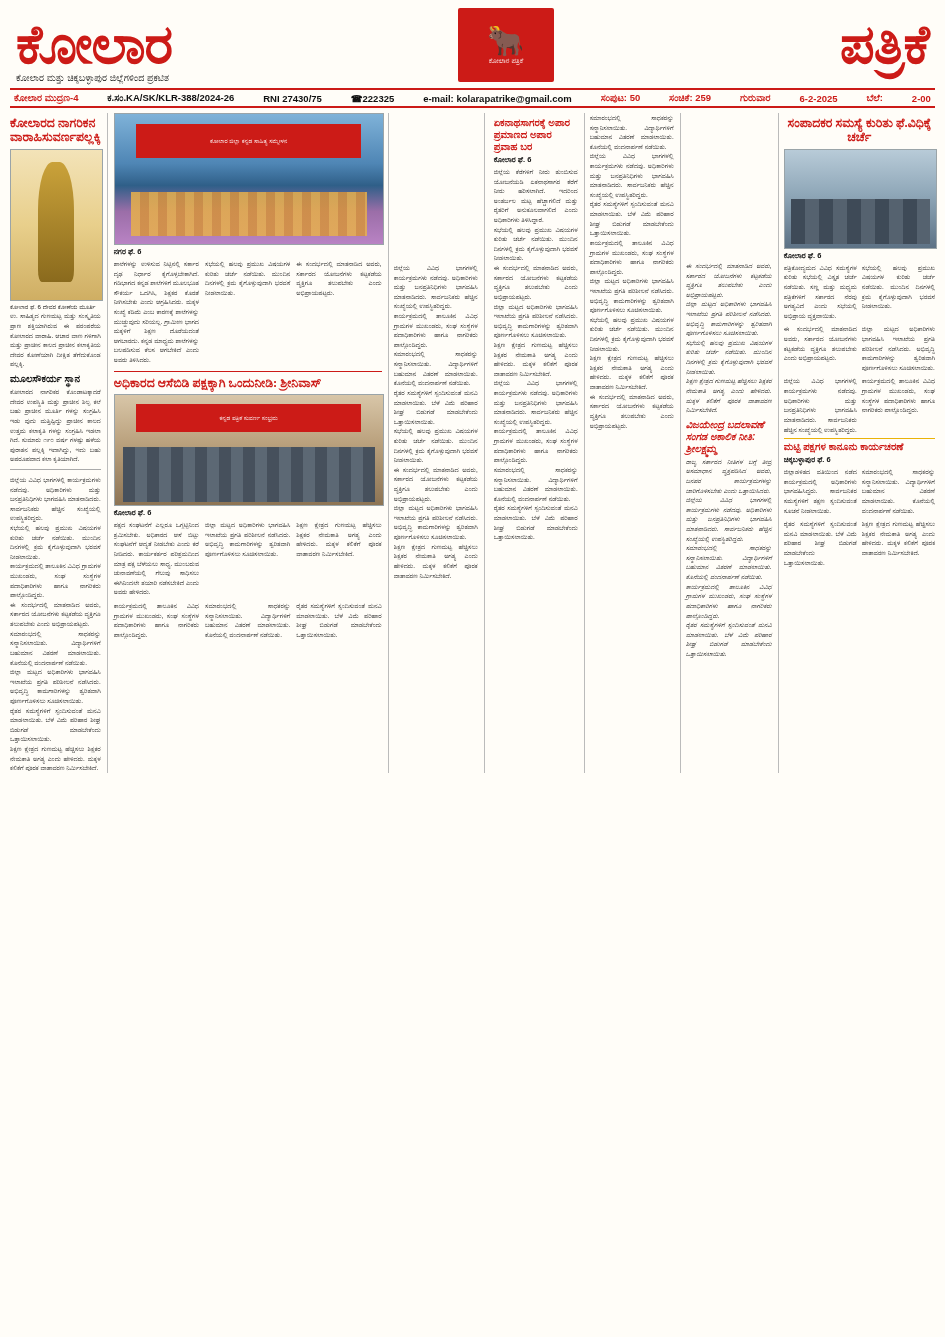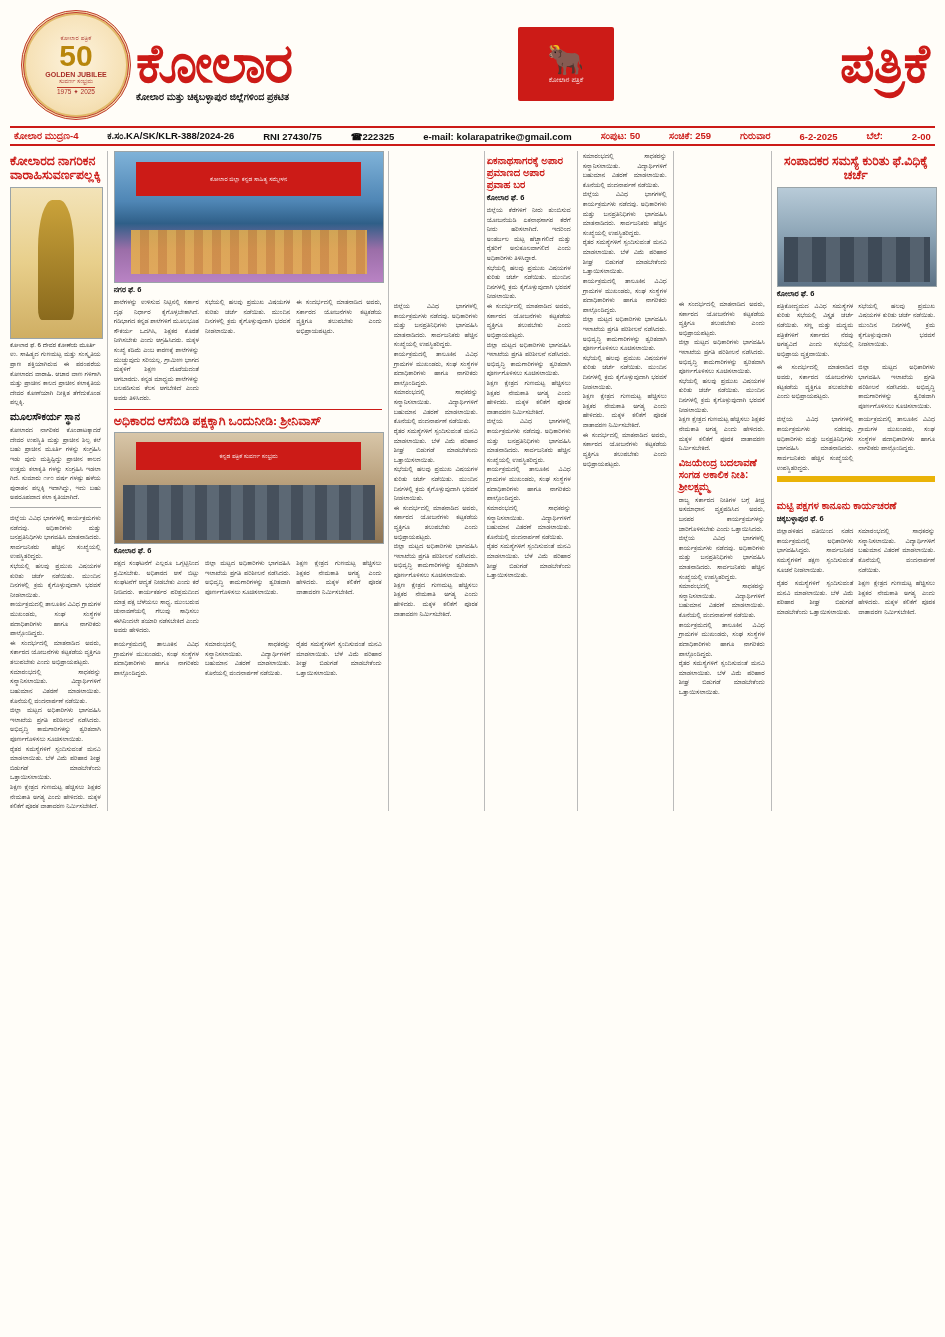--- a/index.html
+++ b/index.html
@@ -63,21 +63,21 @@
     display:flex;flex-direction:column;align-items:center;justify-content:center;
     border-radius:2px;font-size:8px;text-align:center;padding:2px;
     box-sizing:border-box;
   }
   .emblem .bull{font-size:30px;line-height:1;}
   .emblem .etxt{font-size:7px;line-height:1.1;margin-top:1px;}
   .editor-line{
     font-size:12.5px;font-weight:bold;margin-top:3px;
   }
   .left-tagline{
-    position:absolute;left:0;bottom:-2px;font-size:9.5px;font-weight:bold;
+    position:absolute;left:0;bottom:-2px;font-size:9.5px;font-weight:normal;
   }
   .logo-right{
     width:112px;flex:0 0 112px;text-align:center;
   }
   .portrait{
     width:74px;height:74px;margin:0 auto;border-radius:4px;
     background:linear-gradient(160deg,#f2c67d 0%,#d98b3f 40%,#8c4a1e 100%);
     position:relative;overflow:hidden;border:1px solid #b07a3c;
   }
   .portrait:after{
@@ -105,21 +105,21 @@
     display:flex;gap:6px;margin-top:5px;
   }
   .col{
     position:relative;
   }
   .c1{flex:0 0 86px;}
   .c2{flex:0 0 268px;}
   .c3{flex:0 0 84px;}
   .c4{flex:0 0 84px;}
   .c5{flex:0 0 84px;}
-  .c6{flex:0 0 86px;}
+  .c6{flex:0 0 86px;font-style:italic;}
   .c7{flex:1 1 auto;}
 
   .vrule{
     border-left:1px solid #bbb;
   }
 
   h2.hl{
     font-family:"Liberation Serif", serif;
     color:#cc1b17;font-size:15px;line-height:1.15;margin:3px 0 4px 0;font-weight:bold;
   }
@@ -180,29 +180,20 @@
   .cap{font-size:6.2px;line-height:1.4;margin-top:2px;text-align:justify;}
   .hr{border:0;border-top:1px solid #aaa;margin:5px 0;}
 </style>
 </head>
 <body>
 
 <div class="page">
 
   <div class="masthead">
 
-    <div class="logo-left">
-      <div class="seal">
-        <div class="seal-top">ಕೋಲಾರ ಪತ್ರಿಕೆ</div>
-        <div class="seal-num">50</div>
-        <div class="seal-mid">GOLDEN JUBILEE</div>
-        <div class="seal-sub">ಸುವರ್ಣ ಸಂಭ್ರಮ</div>
-        <div class="seal-bot">1975  ✦  2025</div>
-      </div>
-    </div>
 
     <div class="title-block">
       <div class="maintitle">
         <span class="word">ಕೋಲಾರ</span>
         <span class="emblem">
           <span class="bull">🐂</span>
           <span class="etxt">ಕೋಲಾರ ಪತ್ರಿಕೆ</span>
         </span>
         <span class="word">ಪತ್ರಿಕೆ</span>
       </div>
@@ -279,21 +270,21 @@
       <div class="kn" style="margin-top:150px">ಜಿಲ್ಲೆಯ ವಿವಿಧ ಭಾಗಗಳಲ್ಲಿ ಕಾರ್ಯಕ್ರಮಗಳು ನಡೆದವು. ಅಧಿಕಾರಿಗಳು ಮತ್ತು ಜನಪ್ರತಿನಿಧಿಗಳು ಭಾಗವಹಿಸಿ ಮಾತನಾಡಿದರು. ಸಾರ್ವಜನಿಕರು ಹೆಚ್ಚಿನ ಸಂಖ್ಯೆಯಲ್ಲಿ ಉಪಸ್ಥಿತರಿದ್ದರು.</div>
       <div class="kn">ಕಾರ್ಯಕ್ರಮದಲ್ಲಿ ತಾಲೂಕಿನ ವಿವಿಧ ಗ್ರಾಮಗಳ ಮುಖಂಡರು, ಸಂಘ ಸಂಸ್ಥೆಗಳ ಪದಾಧಿಕಾರಿಗಳು ಹಾಗೂ ನಾಗರಿಕರು ಪಾಲ್ಗೊಂಡಿದ್ದರು.</div>
       <div class="kn">ಸಮಾರಂಭದಲ್ಲಿ ಸಾಧಕರನ್ನು ಸನ್ಮಾನಿಸಲಾಯಿತು. ವಿದ್ಯಾರ್ಥಿಗಳಿಗೆ ಬಹುಮಾನ ವಿತರಣೆ ಮಾಡಲಾಯಿತು. ಕೊನೆಯಲ್ಲಿ ವಂದನಾರ್ಪಣೆ ನಡೆಯಿತು.</div>
       <div class="kn">ರೈತರ ಸಮಸ್ಯೆಗಳಿಗೆ ಸ್ಪಂದಿಸುವಂತೆ ಮನವಿ ಮಾಡಲಾಯಿತು. ಬೆಳೆ ವಿಮೆ ಪರಿಹಾರ ಶೀಘ್ರ ಬಿಡುಗಡೆ ಮಾಡಬೇಕೆಂದು ಒತ್ತಾಯಿಸಲಾಯಿತು.</div>
       <div class="kn">ಸಭೆಯಲ್ಲಿ ಹಲವು ಪ್ರಮುಖ ವಿಷಯಗಳ ಕುರಿತು ಚರ್ಚೆ ನಡೆಯಿತು. ಮುಂದಿನ ದಿನಗಳಲ್ಲಿ ಕ್ರಮ ಕೈಗೊಳ್ಳುವುದಾಗಿ ಭರವಸೆ ನೀಡಲಾಯಿತು.</div>
       <div class="kn">ಈ ಸಂದರ್ಭದಲ್ಲಿ ಮಾತನಾಡಿದ ಅವರು, ಸರ್ಕಾರದ ಯೋಜನೆಗಳು ಕಟ್ಟಕಡೆಯ ವ್ಯಕ್ತಿಗೂ ತಲುಪಬೇಕು ಎಂದು ಅಭಿಪ್ರಾಯಪಟ್ಟರು.</div>
       <div class="kn">ಜಿಲ್ಲಾ ಮಟ್ಟದ ಅಧಿಕಾರಿಗಳು ಭಾಗವಹಿಸಿ ಇಲಾಖೆಯ ಪ್ರಗತಿ ಪರಿಶೀಲನೆ ನಡೆಸಿದರು. ಅಭಿವೃದ್ಧಿ ಕಾಮಗಾರಿಗಳನ್ನು ತ್ವರಿತವಾಗಿ ಪೂರ್ಣಗೊಳಿಸಲು ಸೂಚಿಸಲಾಯಿತು.</div>
       <div class="kn">ಶಿಕ್ಷಣ ಕ್ಷೇತ್ರದ ಗುಣಮಟ್ಟ ಹೆಚ್ಚಿಸಲು ಶಿಕ್ಷಕರ ನೇಮಕಾತಿ ಅಗತ್ಯ ಎಂದು ಹೇಳಿದರು. ಮಕ್ಕಳ ಕಲಿಕೆಗೆ ಪೂರಕ ವಾತಾವರಣ ನಿರ್ಮಿಸಬೇಕಿದೆ.</div>
     </div>
 
-    <div class="col c4 vrule" style="padding-left:2px">
+    <div class="col c4 vrule" style="padding-left:9px">
       <h3 class="sub" style="color:#cc1b17">ಏಕನಾಥಸಾಗರಕ್ಕೆ ಅಪಾರ ಪ್ರಮಾಣದ ಅಪಾರ ಪ್ರವಾಹ ಬರ</h3>
       <div class="byline">ಕೋಲಾರ ಫೆ. 6</div>
       <div class="kn">ಜಿಲ್ಲೆಯ ಕೆರೆಗಳಿಗೆ ನೀರು ತುಂಬಿಸುವ ಯೋಜನೆಯಡಿ ಏಕನಾಥಸಾಗರ ಕೆರೆಗೆ ನೀರು ಹರಿಸಲಾಗಿದೆ. ಇದರಿಂದ ಅಂತರ್ಜಲ ಮಟ್ಟ ಹೆಚ್ಚಾಗಲಿದೆ ಮತ್ತು ರೈತರಿಗೆ ಅನುಕೂಲವಾಗಲಿದೆ ಎಂದು ಅಧಿಕಾರಿಗಳು ತಿಳಿಸಿದ್ದಾರೆ.</div>
       <div class="kn">ಸಭೆಯಲ್ಲಿ ಹಲವು ಪ್ರಮುಖ ವಿಷಯಗಳ ಕುರಿತು ಚರ್ಚೆ ನಡೆಯಿತು. ಮುಂದಿನ ದಿನಗಳಲ್ಲಿ ಕ್ರಮ ಕೈಗೊಳ್ಳುವುದಾಗಿ ಭರವಸೆ ನೀಡಲಾಯಿತು.</div>
       <div class="kn">ಈ ಸಂದರ್ಭದಲ್ಲಿ ಮಾತನಾಡಿದ ಅವರು, ಸರ್ಕಾರದ ಯೋಜನೆಗಳು ಕಟ್ಟಕಡೆಯ ವ್ಯಕ್ತಿಗೂ ತಲುಪಬೇಕು ಎಂದು ಅಭಿಪ್ರಾಯಪಟ್ಟರು.</div>
       <div class="kn">ಜಿಲ್ಲಾ ಮಟ್ಟದ ಅಧಿಕಾರಿಗಳು ಭಾಗವಹಿಸಿ ಇಲಾಖೆಯ ಪ್ರಗತಿ ಪರಿಶೀಲನೆ ನಡೆಸಿದರು. ಅಭಿವೃದ್ಧಿ ಕಾಮಗಾರಿಗಳನ್ನು ತ್ವರಿತವಾಗಿ ಪೂರ್ಣಗೊಳಿಸಲು ಸೂಚಿಸಲಾಯಿತು.</div>
       <div class="kn">ಶಿಕ್ಷಣ ಕ್ಷೇತ್ರದ ಗುಣಮಟ್ಟ ಹೆಚ್ಚಿಸಲು ಶಿಕ್ಷಕರ ನೇಮಕಾತಿ ಅಗತ್ಯ ಎಂದು ಹೇಳಿದರು. ಮಕ್ಕಳ ಕಲಿಕೆಗೆ ಪೂರಕ ವಾತಾವರಣ ನಿರ್ಮಿಸಬೇಕಿದೆ.</div>
       <div class="kn">ಜಿಲ್ಲೆಯ ವಿವಿಧ ಭಾಗಗಳಲ್ಲಿ ಕಾರ್ಯಕ್ರಮಗಳು ನಡೆದವು. ಅಧಿಕಾರಿಗಳು ಮತ್ತು ಜನಪ್ರತಿನಿಧಿಗಳು ಭಾಗವಹಿಸಿ ಮಾತನಾಡಿದರು. ಸಾರ್ವಜನಿಕರು ಹೆಚ್ಚಿನ ಸಂಖ್ಯೆಯಲ್ಲಿ ಉಪಸ್ಥಿತರಿದ್ದರು.</div>
       <div class="kn">ಕಾರ್ಯಕ್ರಮದಲ್ಲಿ ತಾಲೂಕಿನ ವಿವಿಧ ಗ್ರಾಮಗಳ ಮುಖಂಡರು, ಸಂಘ ಸಂಸ್ಥೆಗಳ ಪದಾಧಿಕಾರಿಗಳು ಹಾಗೂ ನಾಗರಿಕರು ಪಾಲ್ಗೊಂಡಿದ್ದರು.</div>
       <div class="kn">ಸಮಾರಂಭದಲ್ಲಿ ಸಾಧಕರನ್ನು ಸನ್ಮಾನಿಸಲಾಯಿತು. ವಿದ್ಯಾರ್ಥಿಗಳಿಗೆ ಬಹುಮಾನ ವಿತರಣೆ ಮಾಡಲಾಯಿತು. ಕೊನೆಯಲ್ಲಿ ವಂದನಾರ್ಪಣೆ ನಡೆಯಿತು.</div>
@@ -333,21 +324,21 @@
         <div style="flex:1 1 0" class="kn">ಸಭೆಯಲ್ಲಿ ಹಲವು ಪ್ರಮುಖ ವಿಷಯಗಳ ಕುರಿತು ಚರ್ಚೆ ನಡೆಯಿತು. ಮುಂದಿನ ದಿನಗಳಲ್ಲಿ ಕ್ರಮ ಕೈಗೊಳ್ಳುವುದಾಗಿ ಭರವಸೆ ನೀಡಲಾಯಿತು.</div>
       </div>
       <div style="display:flex;gap:5px;margin-top:4px">
         <div style="flex:1 1 0" class="kn">ಈ ಸಂದರ್ಭದಲ್ಲಿ ಮಾತನಾಡಿದ ಅವರು, ಸರ್ಕಾರದ ಯೋಜನೆಗಳು ಕಟ್ಟಕಡೆಯ ವ್ಯಕ್ತಿಗೂ ತಲುಪಬೇಕು ಎಂದು ಅಭಿಪ್ರಾಯಪಟ್ಟರು.</div>
         <div style="flex:1 1 0" class="kn">ಜಿಲ್ಲಾ ಮಟ್ಟದ ಅಧಿಕಾರಿಗಳು ಭಾಗವಹಿಸಿ ಇಲಾಖೆಯ ಪ್ರಗತಿ ಪರಿಶೀಲನೆ ನಡೆಸಿದರು. ಅಭಿವೃದ್ಧಿ ಕಾಮಗಾರಿಗಳನ್ನು ತ್ವರಿತವಾಗಿ ಪೂರ್ಣಗೊಳಿಸಲು ಸೂಚಿಸಲಾಯಿತು.</div>
       </div>
       <div style="display:flex;gap:5px;margin-top:4px">
         <div style="flex:1 1 0" class="kn">ಜಿಲ್ಲೆಯ ವಿವಿಧ ಭಾಗಗಳಲ್ಲಿ ಕಾರ್ಯಕ್ರಮಗಳು ನಡೆದವು. ಅಧಿಕಾರಿಗಳು ಮತ್ತು ಜನಪ್ರತಿನಿಧಿಗಳು ಭಾಗವಹಿಸಿ ಮಾತನಾಡಿದರು. ಸಾರ್ವಜನಿಕರು ಹೆಚ್ಚಿನ ಸಂಖ್ಯೆಯಲ್ಲಿ ಉಪಸ್ಥಿತರಿದ್ದರು.</div>
         <div style="flex:1 1 0" class="kn">ಕಾರ್ಯಕ್ರಮದಲ್ಲಿ ತಾಲೂಕಿನ ವಿವಿಧ ಗ್ರಾಮಗಳ ಮುಖಂಡರು, ಸಂಘ ಸಂಸ್ಥೆಗಳ ಪದಾಧಿಕಾರಿಗಳು ಹಾಗೂ ನಾಗರಿಕರು ಪಾಲ್ಗೊಂಡಿದ್ದರು.</div>
       </div>
-      <h3 class="sub" style="color:#cc1b17;border-top:6px solid #eab308;padding-top:18px;">ಮಟ್ಟಿ ಪಕ್ಷಗಳ ಕಾನೂನು ಕಾರ್ಯಚರಣೆ</h3>
+      <h3 class="sub" style="color:#cc1b17;border-top:1px solid #eab308;padding-top:2px;">ಮಟ್ಟಿ ಪಕ್ಷಗಳ ಕಾನೂನು ಕಾರ್ಯಚರಣೆ</h3>
       <div class="byline">ಚಿಕ್ಕಬಳ್ಳಾಪುರ ಫೆ. 6</div>
       <div style="display:flex;gap:5px">
         <div style="flex:1 1 0" class="kn">ಜಿಲ್ಲಾಡಳಿತದ ವತಿಯಿಂದ ನಡೆದ ಕಾರ್ಯಕ್ರಮದಲ್ಲಿ ಅಧಿಕಾರಿಗಳು ಭಾಗವಹಿಸಿದ್ದರು. ಸಾರ್ವಜನಿಕರ ಸಮಸ್ಯೆಗಳಿಗೆ ತಕ್ಷಣ ಸ್ಪಂದಿಸುವಂತೆ ಸೂಚನೆ ನೀಡಲಾಯಿತು.</div>
         <div style="flex:1 1 0" class="kn">ಸಮಾರಂಭದಲ್ಲಿ ಸಾಧಕರನ್ನು ಸನ್ಮಾನಿಸಲಾಯಿತು. ವಿದ್ಯಾರ್ಥಿಗಳಿಗೆ ಬಹುಮಾನ ವಿತರಣೆ ಮಾಡಲಾಯಿತು. ಕೊನೆಯಲ್ಲಿ ವಂದನಾರ್ಪಣೆ ನಡೆಯಿತು.</div>
       </div>
       <div style="display:flex;gap:5px;margin-top:4px">
         <div style="flex:1 1 0" class="kn">ರೈತರ ಸಮಸ್ಯೆಗಳಿಗೆ ಸ್ಪಂದಿಸುವಂತೆ ಮನವಿ ಮಾಡಲಾಯಿತು. ಬೆಳೆ ವಿಮೆ ಪರಿಹಾರ ಶೀಘ್ರ ಬಿಡುಗಡೆ ಮಾಡಬೇಕೆಂದು ಒತ್ತಾಯಿಸಲಾಯಿತು.</div>
         <div style="flex:1 1 0" class="kn">ಶಿಕ್ಷಣ ಕ್ಷೇತ್ರದ ಗುಣಮಟ್ಟ ಹೆಚ್ಚಿಸಲು ಶಿಕ್ಷಕರ ನೇಮಕಾತಿ ಅಗತ್ಯ ಎಂದು ಹೇಳಿದರು. ಮಕ್ಕಳ ಕಲಿಕೆಗೆ ಪೂರಕ ವಾತಾವರಣ ನಿರ್ಮಿಸಬೇಕಿದೆ.</div>
       </div>
     </div>

